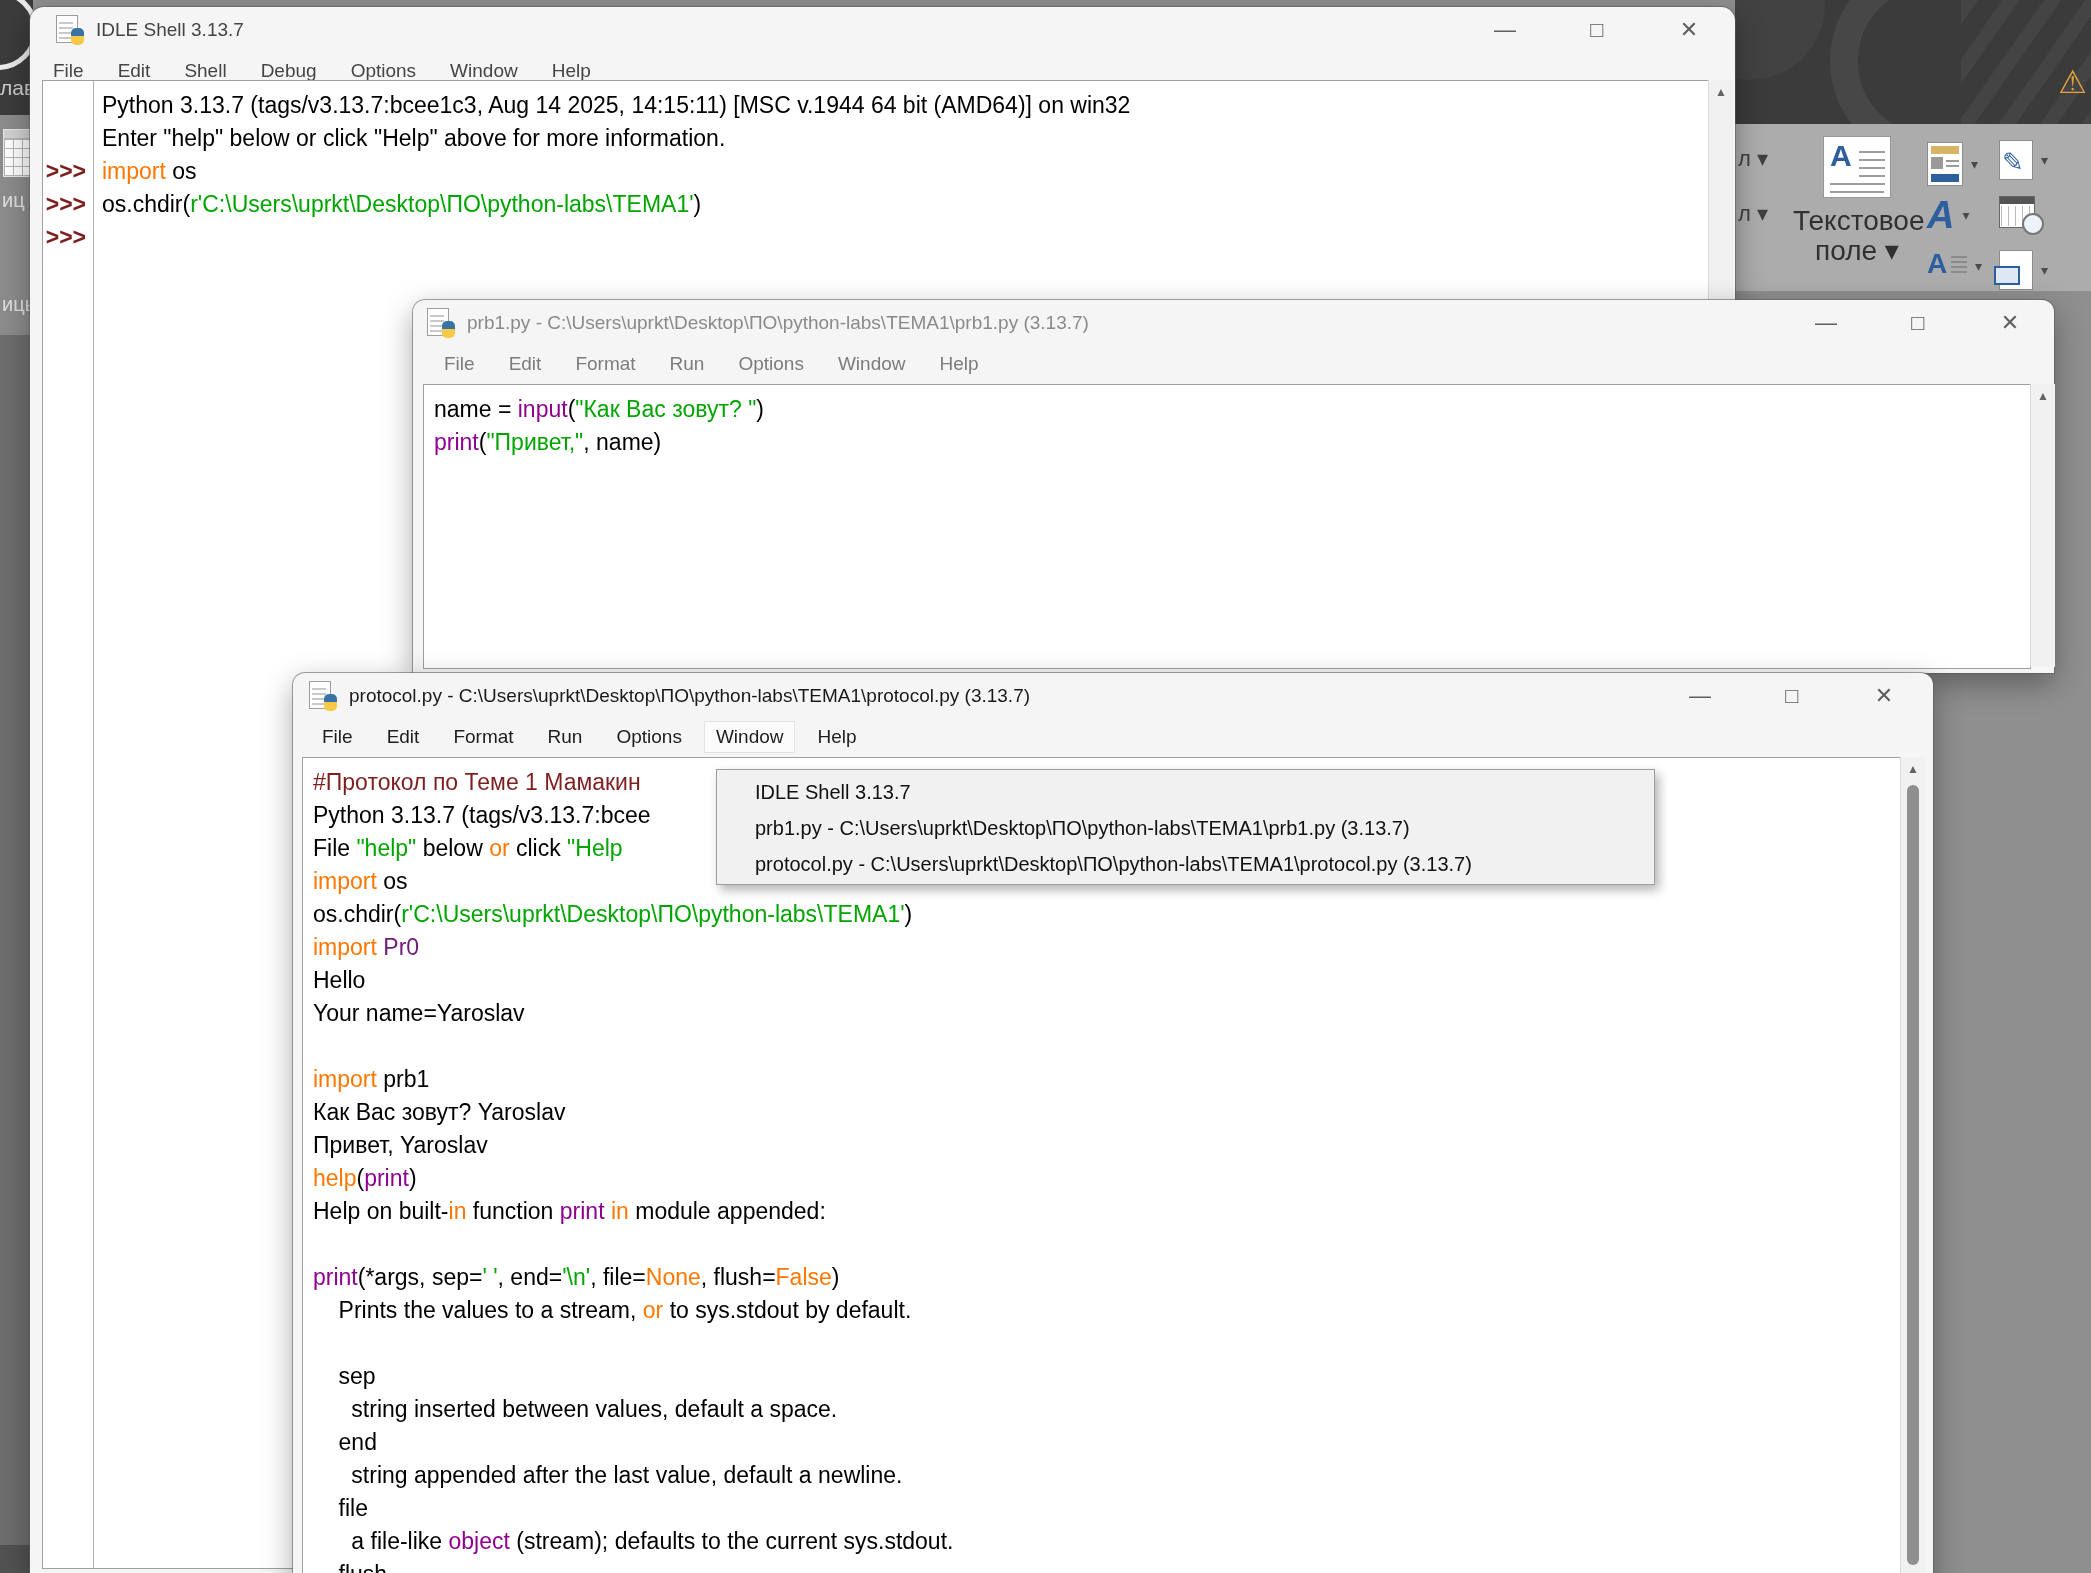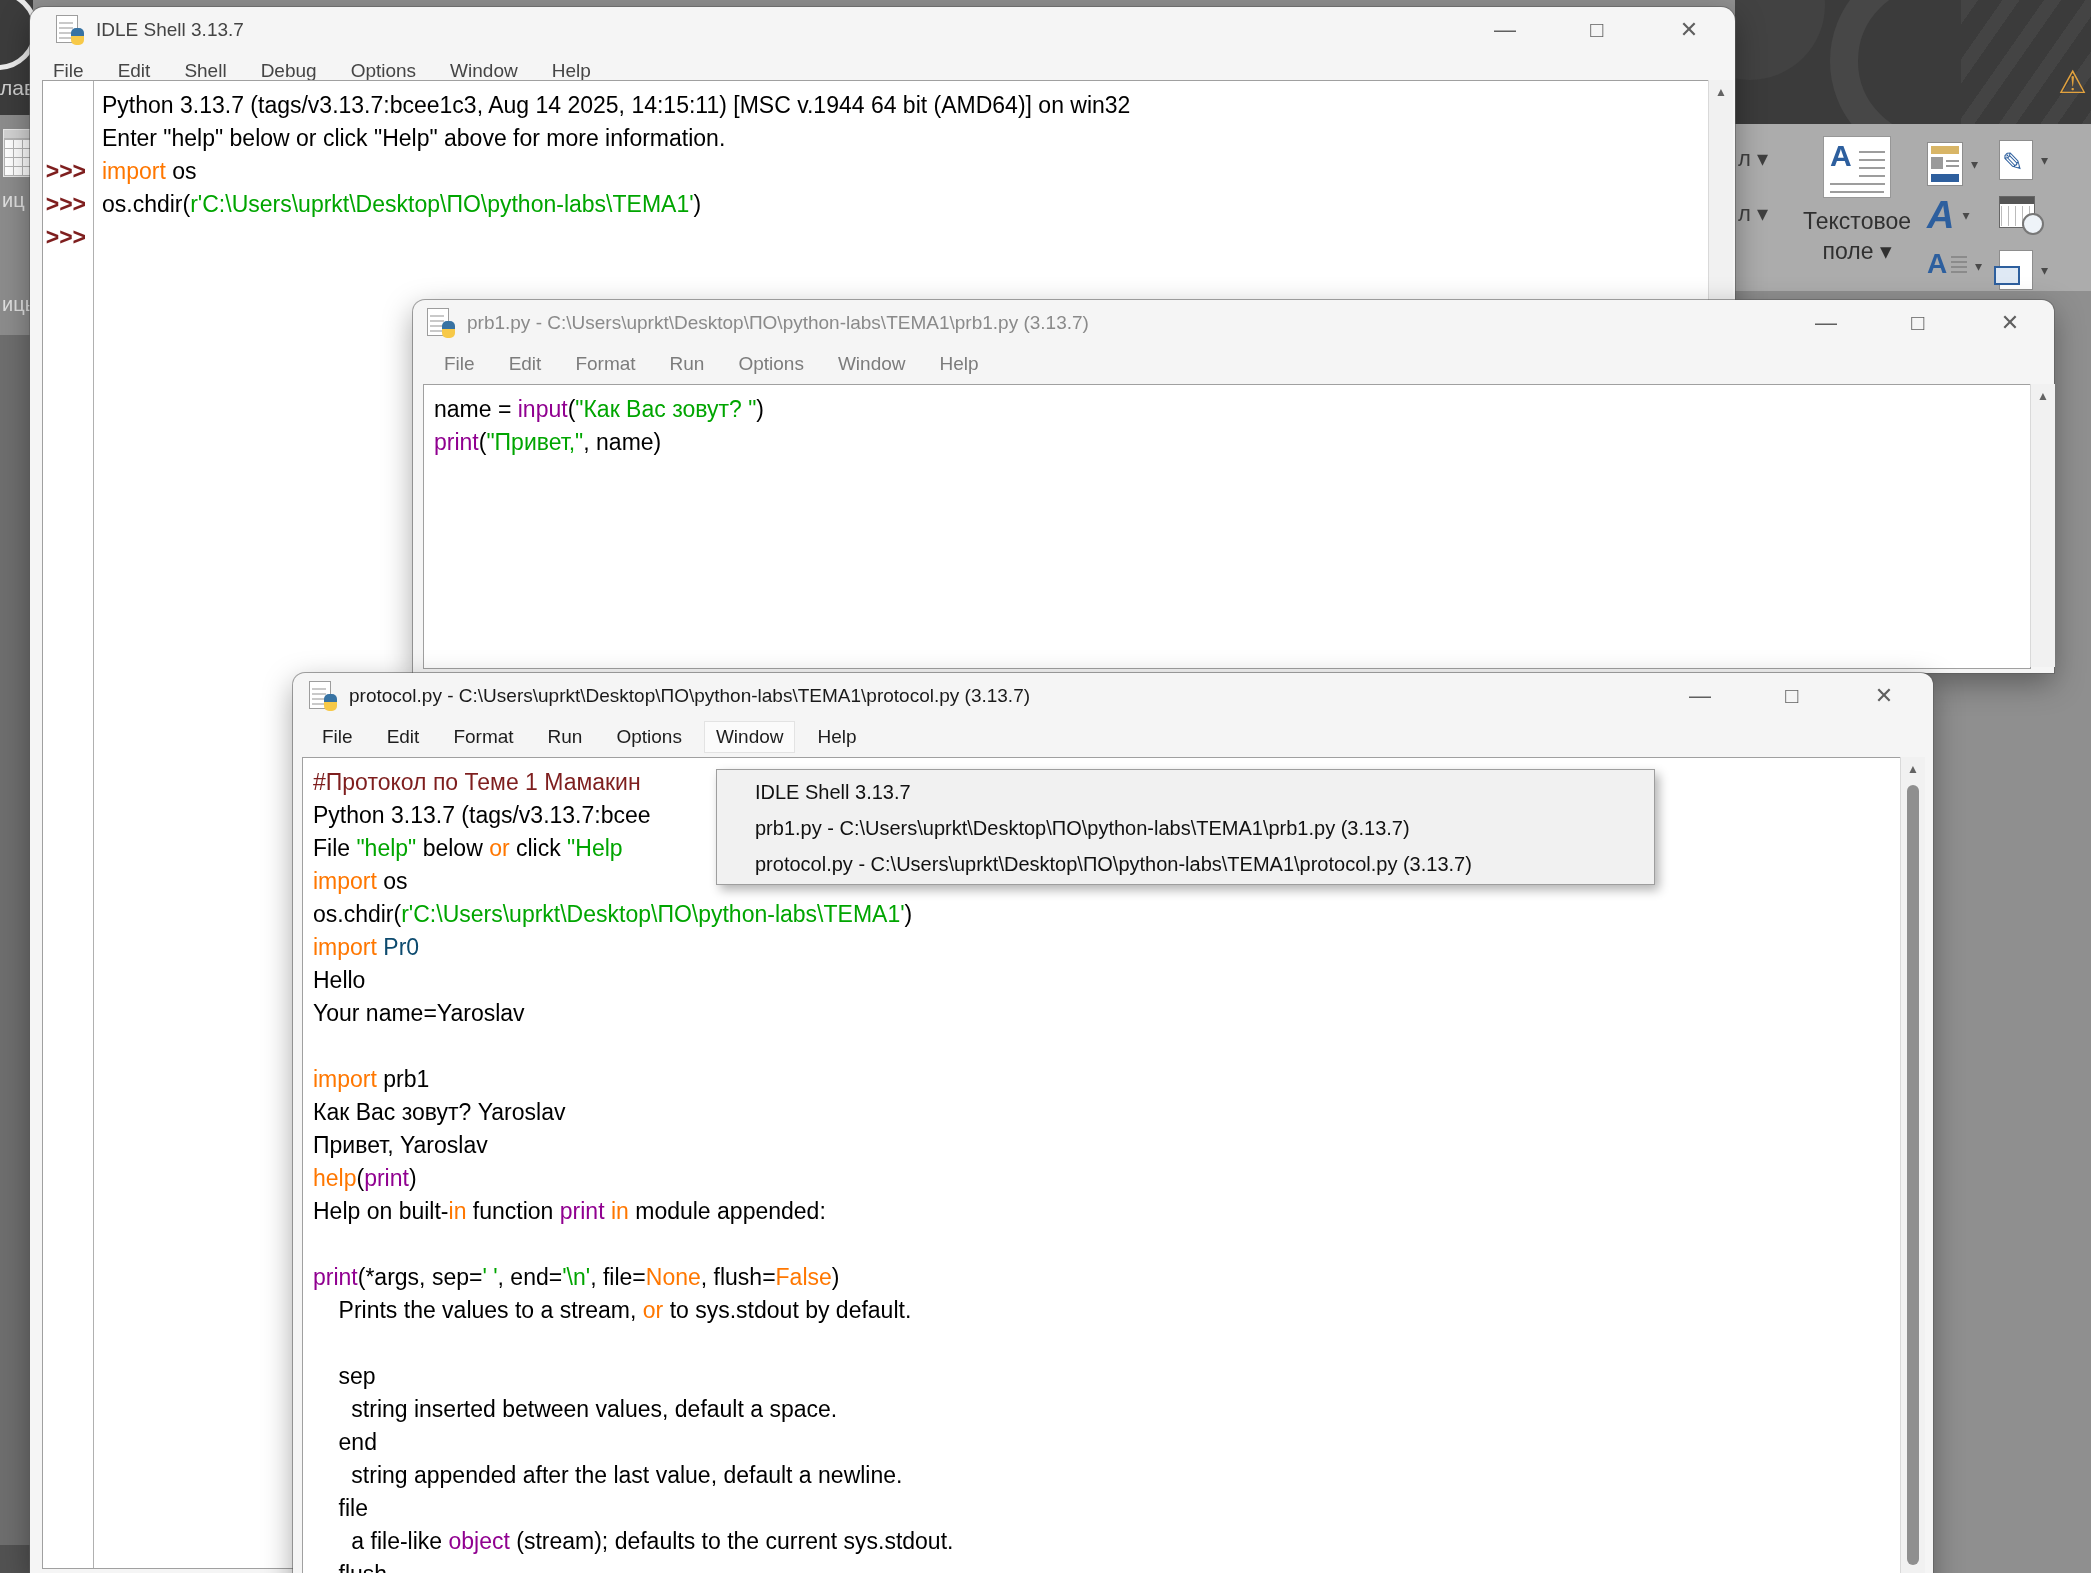--- a/index.html
+++ b/index.html
@@ -17,21 +17,21 @@
   .wh-warn{position:absolute;right:4px;top:66px;font-size:32px;color:#e2a23e;line-height:1;}
   .ribbon{position:absolute;left:0;top:124px;width:356px;height:167px;background:#acacac;color:#363636;}
   .rib-part{position:absolute;left:3px;font-size:22px;color:#3f3f3f;}
   .rib-textbox{position:absolute;left:58px;top:8px;width:128px;height:156px;text-align:center;}
   .ic-textbox{position:relative;margin:4px auto 8px;width:66px;height:60px;background:#fff;border:1px solid #979797;}
   .ic-textbox .a{position:absolute;left:6px;top:2px;color:#2d5f9e;font-size:30px;font-weight:bold;}
   .ic-textbox .ln{position:absolute;right:5px;top:8px;width:26px;height:44px;
       background:repeating-linear-gradient(#fff 0 6px,#9d9d9d 6px 8px);}
   .ic-textbox .ln2{position:absolute;left:6px;bottom:4px;width:54px;height:16px;
       background:repeating-linear-gradient(#fff 0 6px,#9d9d9d 6px 8px);}
-  .rib-label{font-size:23px;line-height:30px;color:#303030;}
+  .rib-label{font-size:28px;line-height:30px;color:#303030;}
   .rib-grid{position:absolute;left:192px;top:10px;width:164px;height:156px;}
   .rib-row{position:absolute;display:flex;align-items:center;gap:8px;}
   .caret{font-size:14px;color:#4a4a4a;}
   .ic-qp{width:34px;height:42px;background:#fff;border:1px solid #8d8d8d;position:relative;}
   .ic-qp .t{position:absolute;left:3px;top:3px;right:3px;height:8px;background:#d8b566;}
   .ic-qp .b{position:absolute;left:3px;bottom:3px;right:3px;height:8px;background:#2e5f9e;}
   .ic-qp .m{position:absolute;left:3px;top:14px;width:12px;height:12px;background:#9a9a9a;}
   .ic-qp .l{position:absolute;right:3px;top:14px;width:13px;height:12px;
       background:repeating-linear-gradient(#fff 0 3px,#9a9a9a 3px 5px);}
   .ic-wordart{color:#2d5f9e;font-size:38px;font-style:italic;font-weight:bold;line-height:1;}
@@ -275,21 +275,21 @@
         <span class="mi hi">Window</span>
         <span class="mi">Help</span>
       </div>
     <div class="textarea" style="left:9px;top:84px;width:1597px;height:816px;border-bottom:none;">
       <div class="codepane" style="left:10px;right:11px;">
           <div class="cl"><span style="color: rgb(126, 30, 30);">#Протокол по Теме 1 Мамакин</span></div>
           <div class="cl"><span style="color: rgb(0, 0, 0);">Python 3.13.7 (tags/v3.13.7:bcee</span></div>
           <div class="cl"><span style="color: rgb(0, 0, 0);">File </span><span style="color: rgb(0, 165, 0);">"help"</span><span style="color: rgb(0, 0, 0);"> below </span><span style="color: rgb(255, 119, 0);">or</span><span style="color: rgb(0, 0, 0);"> click </span><span style="color: rgb(0, 165, 0);">"Help</span></div>
           <div class="cl"><span style="color: rgb(255, 119, 0);">import</span><span style="color: rgb(0, 0, 0);"> os</span></div>
           <div class="cl"><span style="color: rgb(0, 0, 0);">os.chdir(</span><span style="color: rgb(0, 165, 0);">r'C:\Users\uprkt\Desktop\ПО\python-labs\ТЕМА1'</span><span style="color: rgb(0, 0, 0);">)</span></div>
-          <div class="cl"><span style="color: rgb(255, 119, 0);">import</span><span style="color: #0c4a6e;"> Pr0</span></div>
+          <div class="cl"><span style="color: rgb(255, 119, 0);">import</span><span style="color: #701a75;"> Pr0</span></div>
           <div class="cl"><span style="color: rgb(0, 0, 0);">Hello</span></div>
           <div class="cl"><span style="color: rgb(0, 0, 0);">Your name=Yaroslav</span></div>
           <div class="cl">&nbsp;</div>
           <div class="cl"><span style="color: rgb(255, 119, 0);">import</span><span style="color: rgb(0, 0, 0);"> prb1</span></div>
           <div class="cl"><span style="color: rgb(0, 0, 0);">Как Вас зовут? Yaroslav</span></div>
           <div class="cl"><span style="color: rgb(0, 0, 0);">Привет, Yaroslav</span></div>
           <div class="cl"><span style="color: rgb(255, 119, 0);">help</span><span style="color: rgb(0, 0, 0);">(</span><span style="color: rgb(144, 0, 144);">print</span><span style="color: rgb(0, 0, 0);">)</span></div>
           <div class="cl"><span style="color: rgb(0, 0, 0);">Help on built-</span><span style="color: rgb(255, 119, 0);">in</span><span style="color: rgb(0, 0, 0);"> function </span><span style="color: rgb(144, 0, 144);">print</span><span style="color: rgb(0, 0, 0);"> </span><span style="color: rgb(255, 119, 0);">in</span><span style="color: rgb(0, 0, 0);"> module appended:</span></div>
           <div class="cl">&nbsp;</div>
           <div class="cl"><span style="color: rgb(144, 0, 144);">print</span><span style="color: rgb(0, 0, 0);">(*args, sep=</span><span style="color: rgb(0, 165, 0);">' '</span><span style="color: rgb(0, 0, 0);">, end=</span><span style="color: rgb(0, 165, 0);">'\n'</span><span style="color: rgb(0, 0, 0);">, file=</span><span style="color: rgb(255, 119, 0);">None</span><span style="color: rgb(0, 0, 0);">, flush=</span><span style="color: rgb(255, 119, 0);">False</span><span style="color: rgb(0, 0, 0);">)</span></div>

